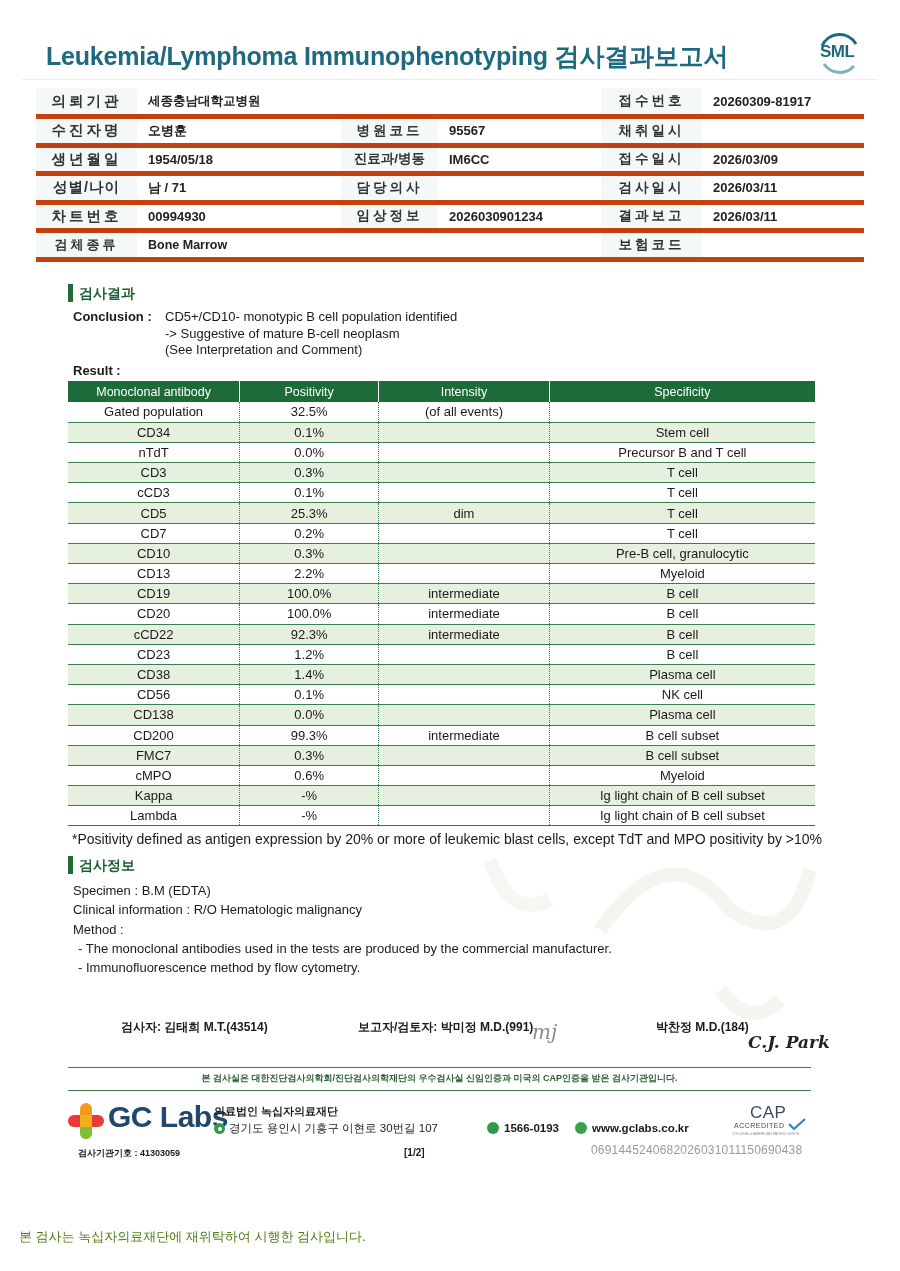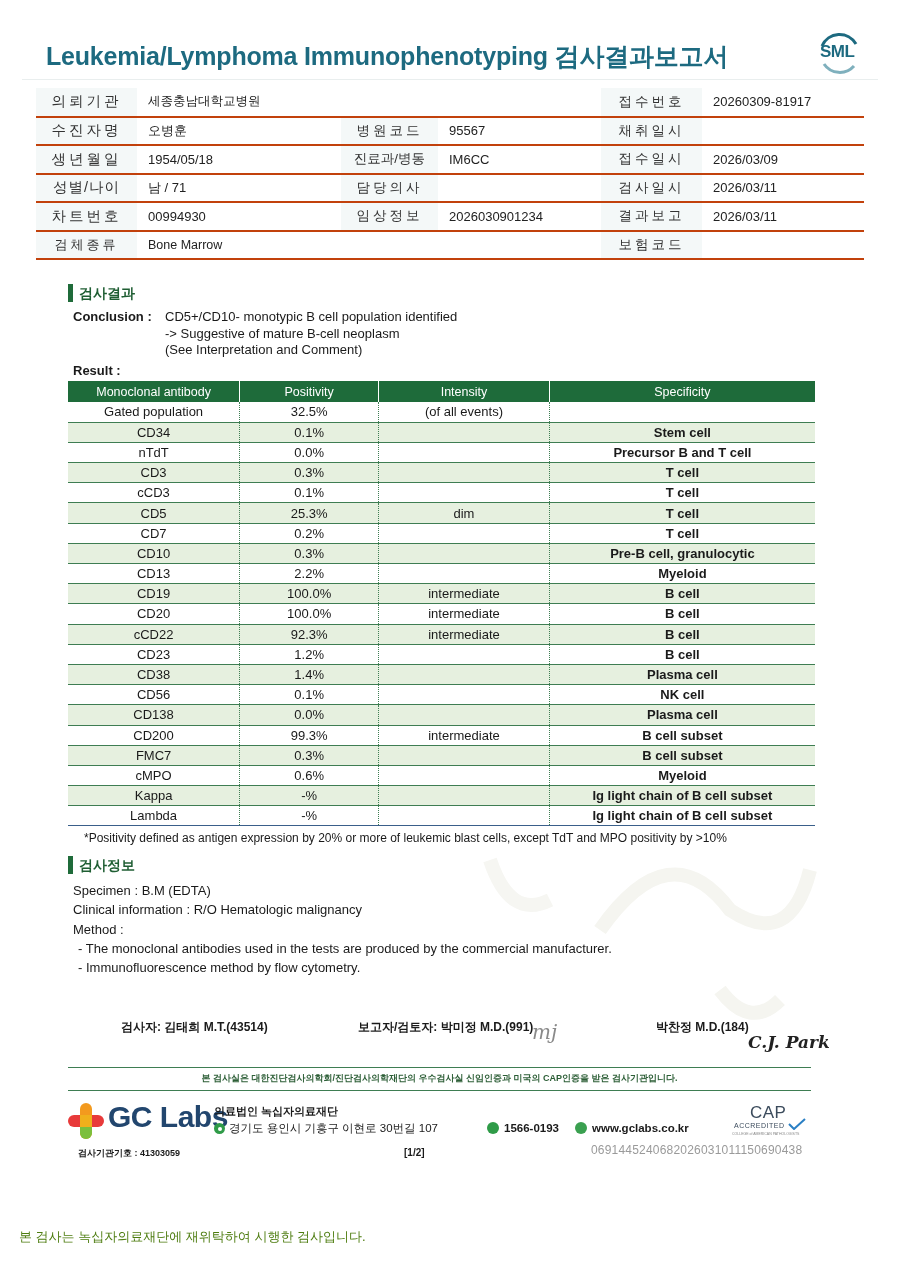--- a/index.html
+++ b/index.html
@@ -5,47 +5,47 @@
   * { box-sizing: border-box; margin: 0; padding: 0; }
   html, body { width: 900px; height: 1271px; background: #ffffff; overflow: hidden; }
   body { position: relative; font-family: "Liberation Sans", "DejaVu Sans", sans-serif; color: #1a1a1a; }
 
   .title { position: absolute; left: 46px; top: 40px; font-size: 25px; font-weight: bold; color: #1d6a80; letter-spacing: -0.2px; }
   .logo { position: absolute; left: 814px; top: 30px; width: 50px; height: 46px; }
   .logo-text { position: absolute; left: 6px; top: 12px; font-size: 17px; font-weight: bold; color: #1d6a80; letter-spacing: -0.5px; }
   .title-rule { position: absolute; left: 22px; top: 79px; width: 856px; height: 1px; background: #e9eeee; }
 
   .info { position: absolute; left: 36px; top: 88px; width: 828px; border-collapse: collapse; font-size: 13px; }
-  .info td { height: 28.5px; border-bottom: 2px solid #c2410c; padding: 0; vertical-align: middle; }
+  .info td { height: 28.5px; border-bottom: 5px solid #c2410c; padding: 0; vertical-align: middle; font-weight: bold; }
   .info .lbl { background: #f4f8f8; color: #333; text-align: center; letter-spacing: 3px; font-size: 13.5px; }
   .info .lbl.c1 { width: 101px; font-size: 14.5px; }
   .info .val { padding-left: 11px; color: #222; }
   .info .c2 { width: 204px; }
   .info .c3 { width: 97px; }
   .info .c4 { width: 163px; }
   .info .c5 { width: 101px; }
   .info .c6 { width: 162px; }
   .info .sm { font-size: 12.5px; }
 
   .section-head { position: absolute; left: 68px; font-size: 14px; font-weight: bold; color: #1f5e33; padding-left: 6px; border-left: 5px solid #1f6b3a; line-height: 18px; }
 
   .concl-label { position: absolute; left: 73px; top: 309px; font-size: 13px; font-weight: bold; }
   .concl-lines { position: absolute; left: 165px; top: 309px; font-size: 13px; line-height: 16.5px; }
   .result-label { position: absolute; left: 73px; top: 363px; font-size: 13px; font-weight: bold; }
 
   .res { position: absolute; left: 68px; top: 381px; width: 747px; border-collapse: collapse; font-size: 13px; }
   .res th { background: #1e6b3a; color: #fff; font-weight: normal; height: 21px; font-size: 12.5px; border-right: 1px solid #ffffff; }
   .res th:last-child { border-right: none; }
   .res td { height: 20.2px; text-align: center; border-bottom: 1.5px solid #3e7d52; border-right: 1px dotted #3e7d52; padding: 0; }
-  .res td:last-child { border-right: none; font-weight: bold; }
+  .res td:last-child { border-right: none; }
   .res tr.alt td { background: #e6f0df; }
   .res tr.last td { border-bottom: 1.5px solid #3a5f8a; }
   .res .w1 { width: 168px; } .res .w2 { width: 136px; } .res .w3 { width: 167px; } .res .w4 { width: 260px; }
 
-  .footnote { position: absolute; left: 72px; top: 831px; font-size: 12px; margin-left: 12px; }
+  .footnote { position: absolute; left: 72px; top: 831px; font-size: 14px; }
 
   .info2 { position: absolute; left: 73px; top: 881px; font-size: 13px; line-height: 19.3px; }
   .info2 .ind { padding-left: 5px; }
 
   .watermark { position: absolute; left: 470px; top: 840px; width: 360px; height: 200px; }
 
   .sign { position: absolute; top: 1019px; font-size: 12px; font-weight: bold; }
   .sig1 { position: absolute; left: 532px; top: 1020px; font-family: "DejaVu Serif", serif; font-style: italic; color: #8a8a8a; font-size: 20px; }
   .sig2 { position: absolute; left: 748px; top: 1018px; font-family: "DejaVu Serif", serif; font-style: italic; color: #222; font-size: 17px; font-weight: bold; margin-top: 14px; }
 

